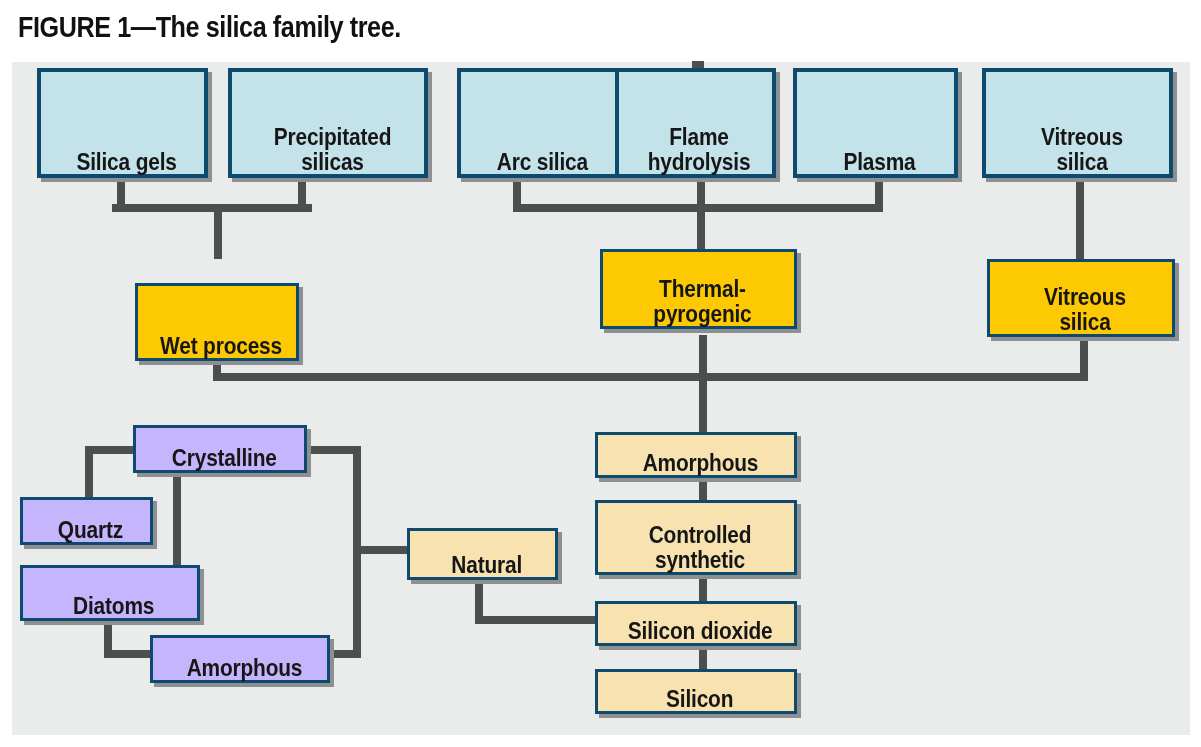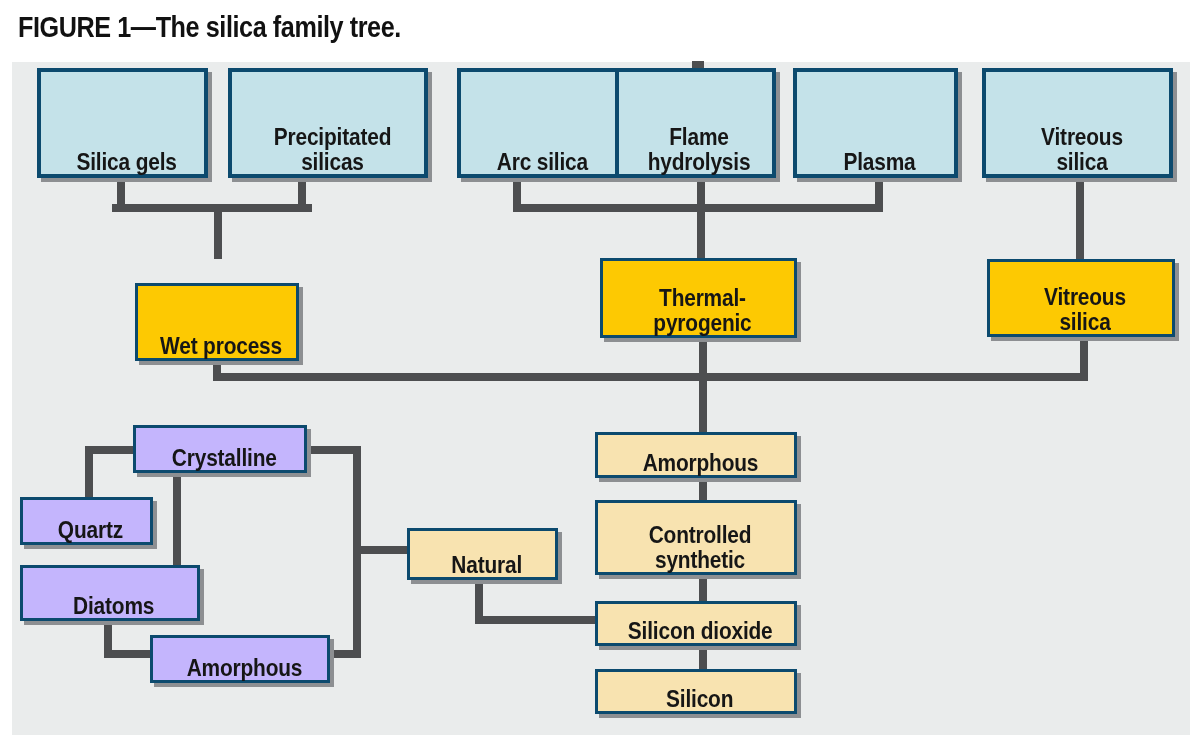--- a/index.html
+++ b/index.html
@@ -74,21 +74,21 @@
     <span class="lbl">Plasma</span>
   </div>
   <div class="box blue" style="left:982px;top:68px;width:191px;height:110px;">
     <span class="lbl">Vitreous
 silica</span>
   </div>
 
   <div class="box yellow" style="left:135px;top:259px;width:164px;height:78px;margin-top:24px;">
     <span class="lbl">Wet process</span>
   </div>
-  <div class="box yellow" style="left:600px;top:258px;width:197px;height:80px;">
+  <div class="box yellow" style="left:600px;top:249px;width:197px;height:80px;">
     <span class="lbl">Thermal-
 pyrogenic</span>
   </div>
   <div class="box yellow" style="left:987px;top:259px;width:188px;height:78px;">
     <span class="lbl">Vitreous
 silica</span>
   </div>
 
   <div class="box green" style="left:133px;top:425px;width:174px;height:48px;">
     <span class="lbl">Crystalline</span>

